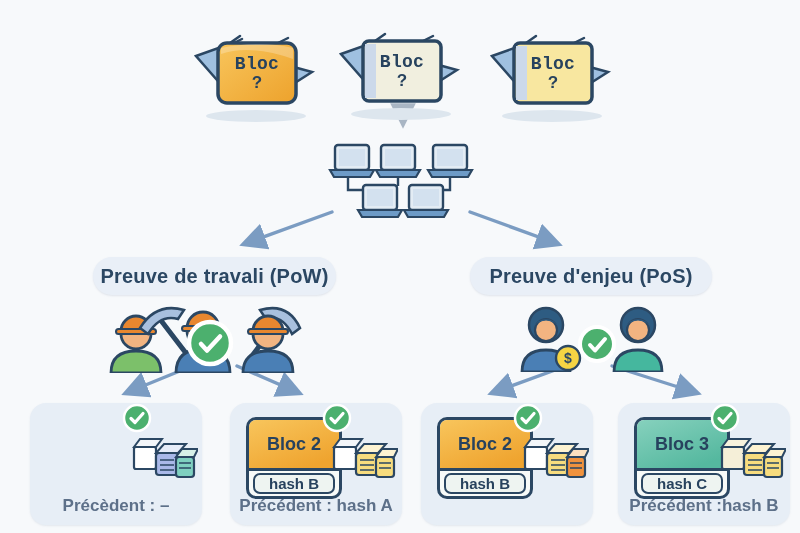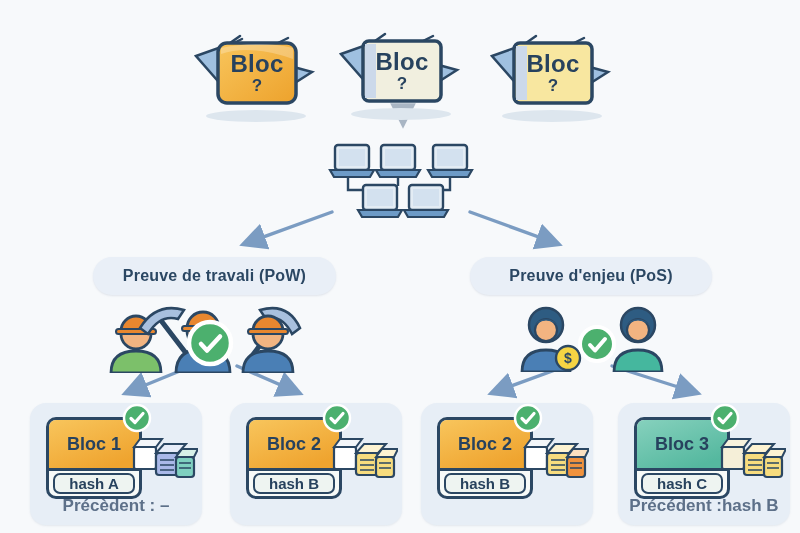--- a/index.html
+++ b/index.html
@@ -10,28 +10,28 @@
   }
   .abs{position:absolute;}
 
   
   .top-block{width:130px;height:92px;}
   .tb-text{
     position:absolute;left:28px;top:13px;width:78px;height:52px;
     display:flex;flex-direction:column;align-items:center;justify-content:center;
     color:#27425e;font-weight:700;line-height:1.05;
   }
-  .tb-text .tb-name{font-size:24px;letter-spacing:.3px;}
+  .tb-text .tb-name{font-size:18px;letter-spacing:.3px;font-family:Liberation Mono, monospace;}
   .tb-text .tb-q{font-size:17px;}
 
   
   .pill{
     height:38px;border-radius:19px;background:#e9eff7;
     display:flex;align-items:center;justify-content:center;
-    color:#2b4763;font-weight:700;font-size:16px;letter-spacing:.2px;
+    color:#2b4763;font-weight:700;font-size:20px;letter-spacing:.2px;
     box-shadow:0 1px 2px rgba(120,140,165,.18);
   }
 
   
   .card{
     width:172px;height:122px;border-radius:16px;background:#e7eef6;
     box-shadow:0 1px 2px rgba(120,140,165,.15);
   }
   .block{
     position:absolute;left:16px;top:14px;width:96px;height:82px;
@@ -232,26 +232,20 @@
 
     <g>
       <circle cx="126" cy="25" r="17" fill="#2e5c82" stroke="#2b4763" stroke-width="2.5"></circle>
       <circle cx="126" cy="30" r="11" fill="#f2b481" stroke="#2b4763" stroke-width="2.2"></circle>
       <path d="M113,28 A14,14 0 0 1 139,28 L135,23 Q126,18 117,23 Z" fill="#2e5c82"></path>
       <path d="M102,72 Q102,50 126,50 Q150,50 150,72 Z" fill="#45b79e" stroke="#2b4763" stroke-width="2.8"></path>
     </g>
   </svg>
 
   <div class="abs card" style="left:30px;top:403px;">
-    <div class="block">
-      <div class="block-top">Bloc 1</div>
-      <div class="block-bottom">
-        <div class="hash-box">hash A</div>
-      </div>
-    </div>
     <svg class="mini-cubes" width="68" height="46" viewBox="0 0 68 46">
       <polygon points="4,12 26,12 32,4 10,4" fill="#f3f6f9" stroke="#2b4763" stroke-width="2"></polygon>
       <rect x="4" y="12" width="22" height="22" rx="2" fill="#ffffff" stroke="#2b4763" stroke-width="2.2"></rect>
       <polygon points="26,18 48,18 56,9 34,9" fill="#e6ecf8" stroke="#2b4763" stroke-width="2"></polygon>
       <rect x="26" y="18" width="22" height="22" rx="3" fill="#a9b8e8" stroke="#2b4763" stroke-width="2.2"></rect>
       <path d="M30,25 h14 M30,30 h14 M30,35 h14" stroke="#2b4763" stroke-width="1.6"></path>
       <polygon points="46,22 64,22 68,14 52,14" fill="#d7f0e8" stroke="#2b4763" stroke-width="2"></polygon>
       <rect x="46" y="22" width="18" height="20" rx="3" fill="#7fd0c0" stroke="#2b4763" stroke-width="2.2"></rect>
       <path d="M49,28 h12 M49,33 h12" stroke="#2b4763" stroke-width="1.6"></path>
     </svg>
@@ -276,20 +270,21 @@
       <rect x="26" y="18" width="22" height="22" rx="3" fill="#f7dc7e" stroke="#2b4763" stroke-width="2.2"></rect>
       <path d="M30,25 h14 M30,30 h14 M30,35 h14" stroke="#2b4763" stroke-width="1.6"></path>
       <polygon points="46,22 64,22 68,14 52,14" fill="#fdf3d2" stroke="#2b4763" stroke-width="2"></polygon>
       <rect x="46" y="22" width="18" height="20" rx="3" fill="#f7dc7e" stroke="#2b4763" stroke-width="2.2"></rect>
       <path d="M49,28 h12 M49,33 h12" stroke="#2b4763" stroke-width="1.6"></path>
     </svg>
     <svg class="card-check" viewBox="0 0 30 30">
       <circle cx="15" cy="15" r="13" fill="#4cb06e" stroke="#ffffff" stroke-width="2.5"></circle>
       <path d="M9,15.5 L13,19.5 L21,10.5" fill="none" stroke="#ffffff" stroke-width="3.2" stroke-linecap="round" stroke-linejoin="round"></path>
     </svg>
+    <div class="prev">Précédent : hash A</div>
   </div>
 
   <div class="abs card" style="left:421px;top:403px;">
     <div class="block">
       <div class="block-top">Bloc 2</div>
       <div class="block-bottom">
         <div class="hash-box">hash B</div>
       </div>
     </div>
     <svg class="mini-cubes" width="68" height="46" viewBox="0 0 68 46">

